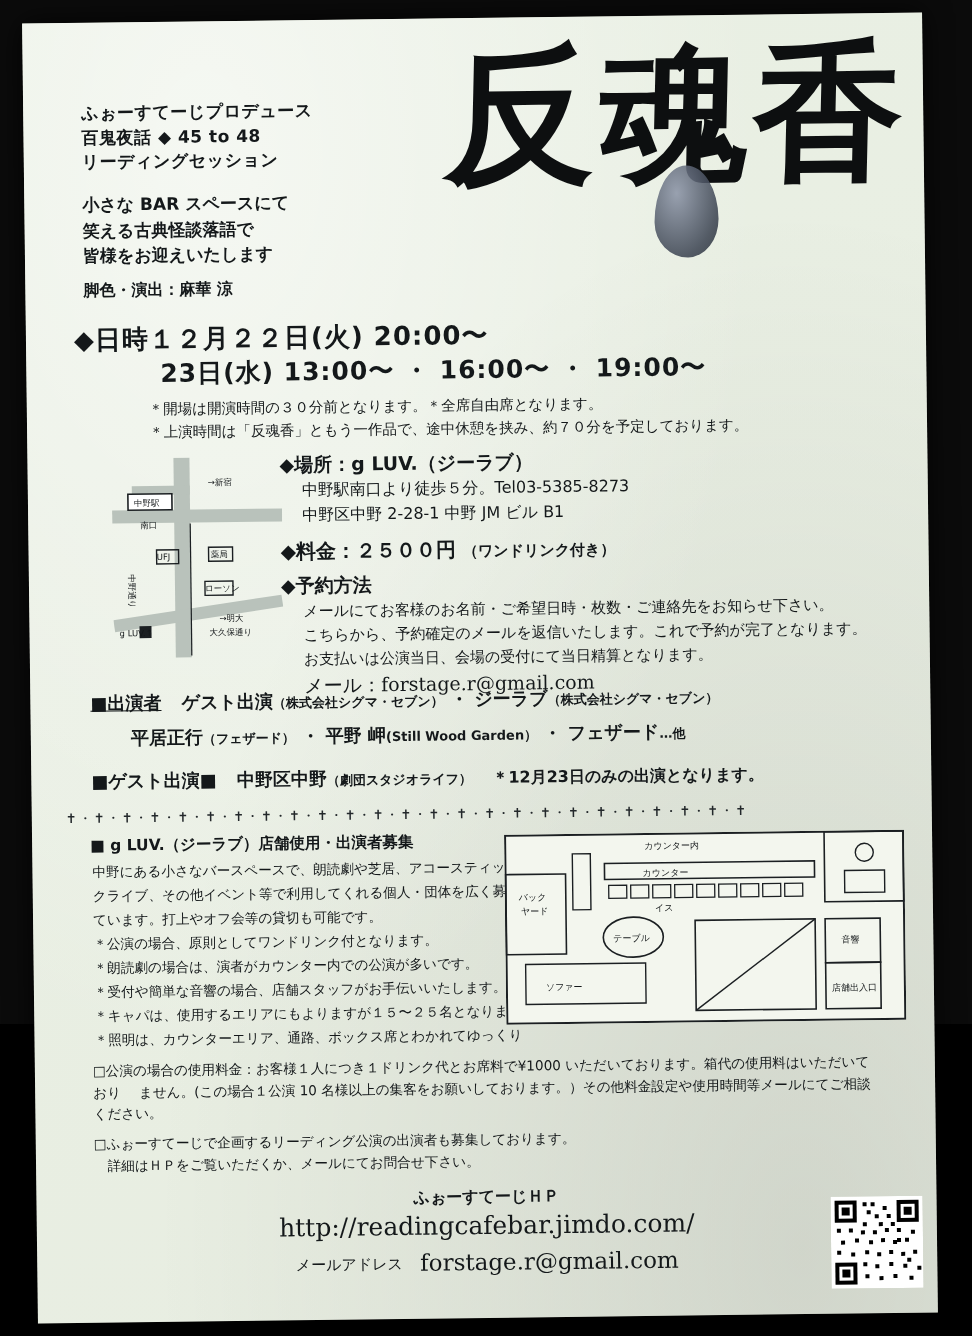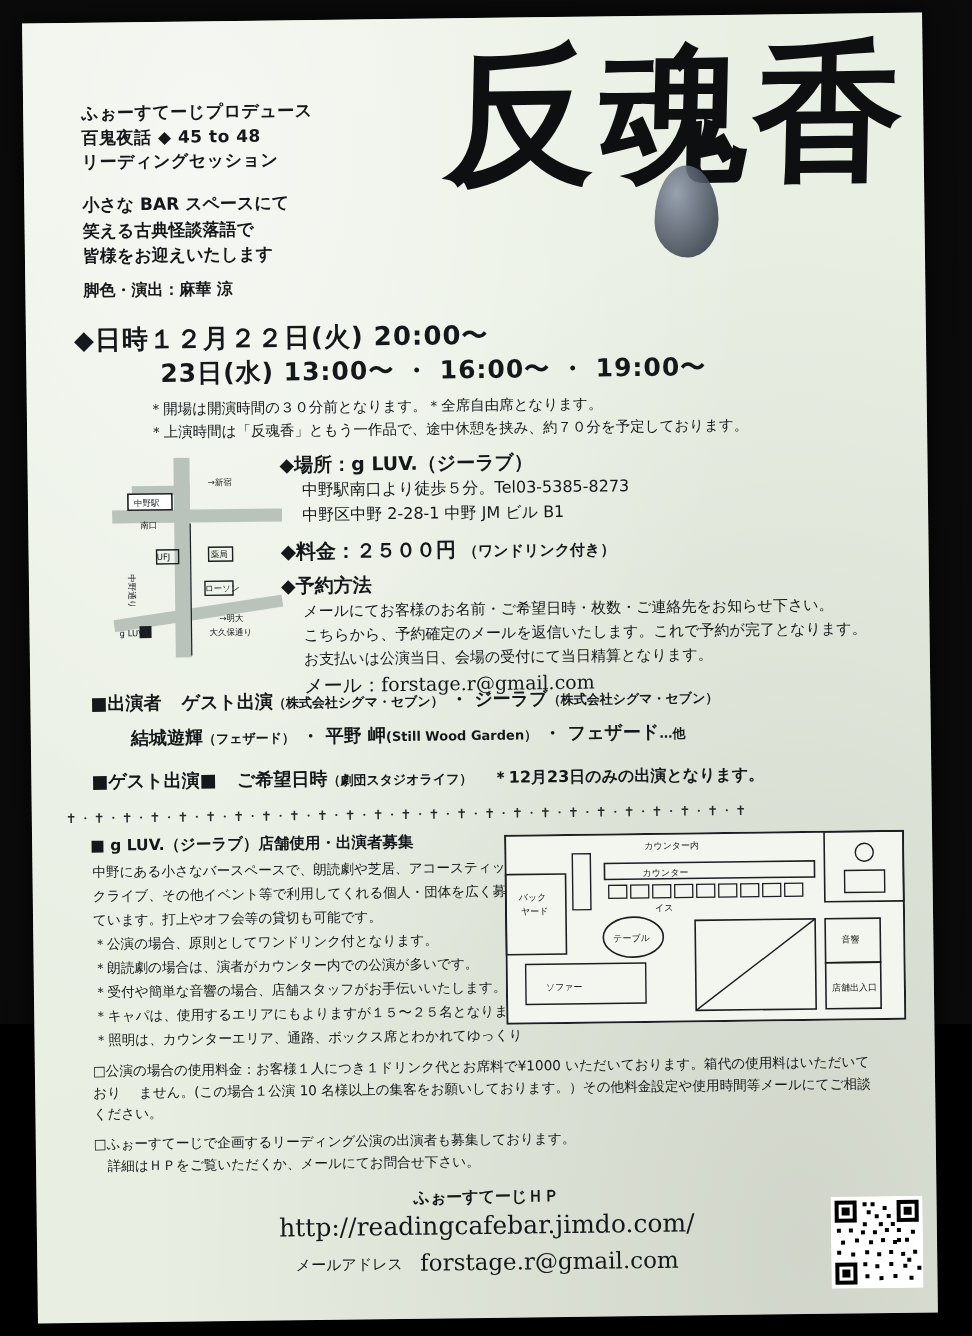--- a/index.html
+++ b/index.html
@@ -60,21 +60,21 @@
   .price{font-size:20px;font-weight:bold;margin-top:10px;}
   .price .small{font-size:15px;font-weight:bold;}
   .resv{margin-top:8px;}
   .resv .body{font-size:15px;line-height:1.6;margin-left:22px;}
   .mail{font-size:19px;margin-left:22px;margin-top:2px;font-family:"DejaVu Serif","Liberation Serif",serif;}
 
   
   .cast{margin:12px 0 0 60px;}
   .castrow{font-size:18px;font-weight:bold;line-height:1.9;}
   .castrow .sm{font-size:13px;font-weight:bold;}
-  .castrow .label{margin-right:14px;}
+  .castrow .label{margin-right:14px;text-decoration:underline;}
   .guest{margin:14px 0 0 60px;font-size:18px;font-weight:bold;}
   .guest .sm{font-size:13px;}
 
   
   .divider{margin:16px 34px 0 34px;font-size:13px;letter-spacing:2px;color:#23282b;white-space:nowrap;overflow:hidden;}
 
   
   .bottom{position:relative;margin-top:8px;padding:0 34px;}
   .bhead{font-size:15.5px;font-weight:bold;margin-left:24px;}
   .btext{width:470px;font-size:13.6px;line-height:1.62;margin-left:26px;margin-top:4px;}
@@ -175,31 +175,31 @@
       </div>
 
       <div class="cast">
         <div class="castrow">
           <span class="label">■出演者</span>
           <span>ゲスト出演</span><span class="sm">（株式会社シグマ・セブン）</span>
           <span> ・ </span>
           <span>ジーラブ</span><span class="sm">（株式会社シグマ・セブン）</span>
         </div>
         <div class="castrow" style="margin-left:40px">
-          <span>結城遊輝</span><span class="sm">（フェザード）</span>
+          <span>平居正行</span><span class="sm">（フェザード）</span>
           <span> ・ </span>
           <span>平野 岬</span><span class="sm">(Still Wood Garden）</span>
           <span> ・ </span>
           <span>フェザード</span><span class="sm">…他</span>
         </div>
       </div>
 
       <div class="guest">
         <span>■ゲスト出演■</span>
-        <span style="margin-left:14px">ご希望日時</span><span class="sm">（劇団スタジオライフ）</span>
+        <span style="margin-left:14px">中野区中野</span><span class="sm">（劇団スタジオライフ）</span>
         <span style="margin-left:14px;font-size:16px">＊12月23日のみの出演となります。</span>
       </div>
 
       <div class="divider">✝・✝・✝・✝・✝・✝・✝・✝・✝・✝・✝・✝・✝・✝・✝・✝・✝・✝・✝・✝・✝・✝・✝・✝・✝</div>
 
       <div class="bottom">
         <div class="bhead">■ g LUV.（ジーラブ）店舗使用・出演者募集</div>
         <div class="btext">
           <p>中野にある小さなバースペースで、朗読劇や芝居、アコースティック</p>
           <p>クライブ、その他イベント等で利用してくれる個人・団体を広く募集し</p>

